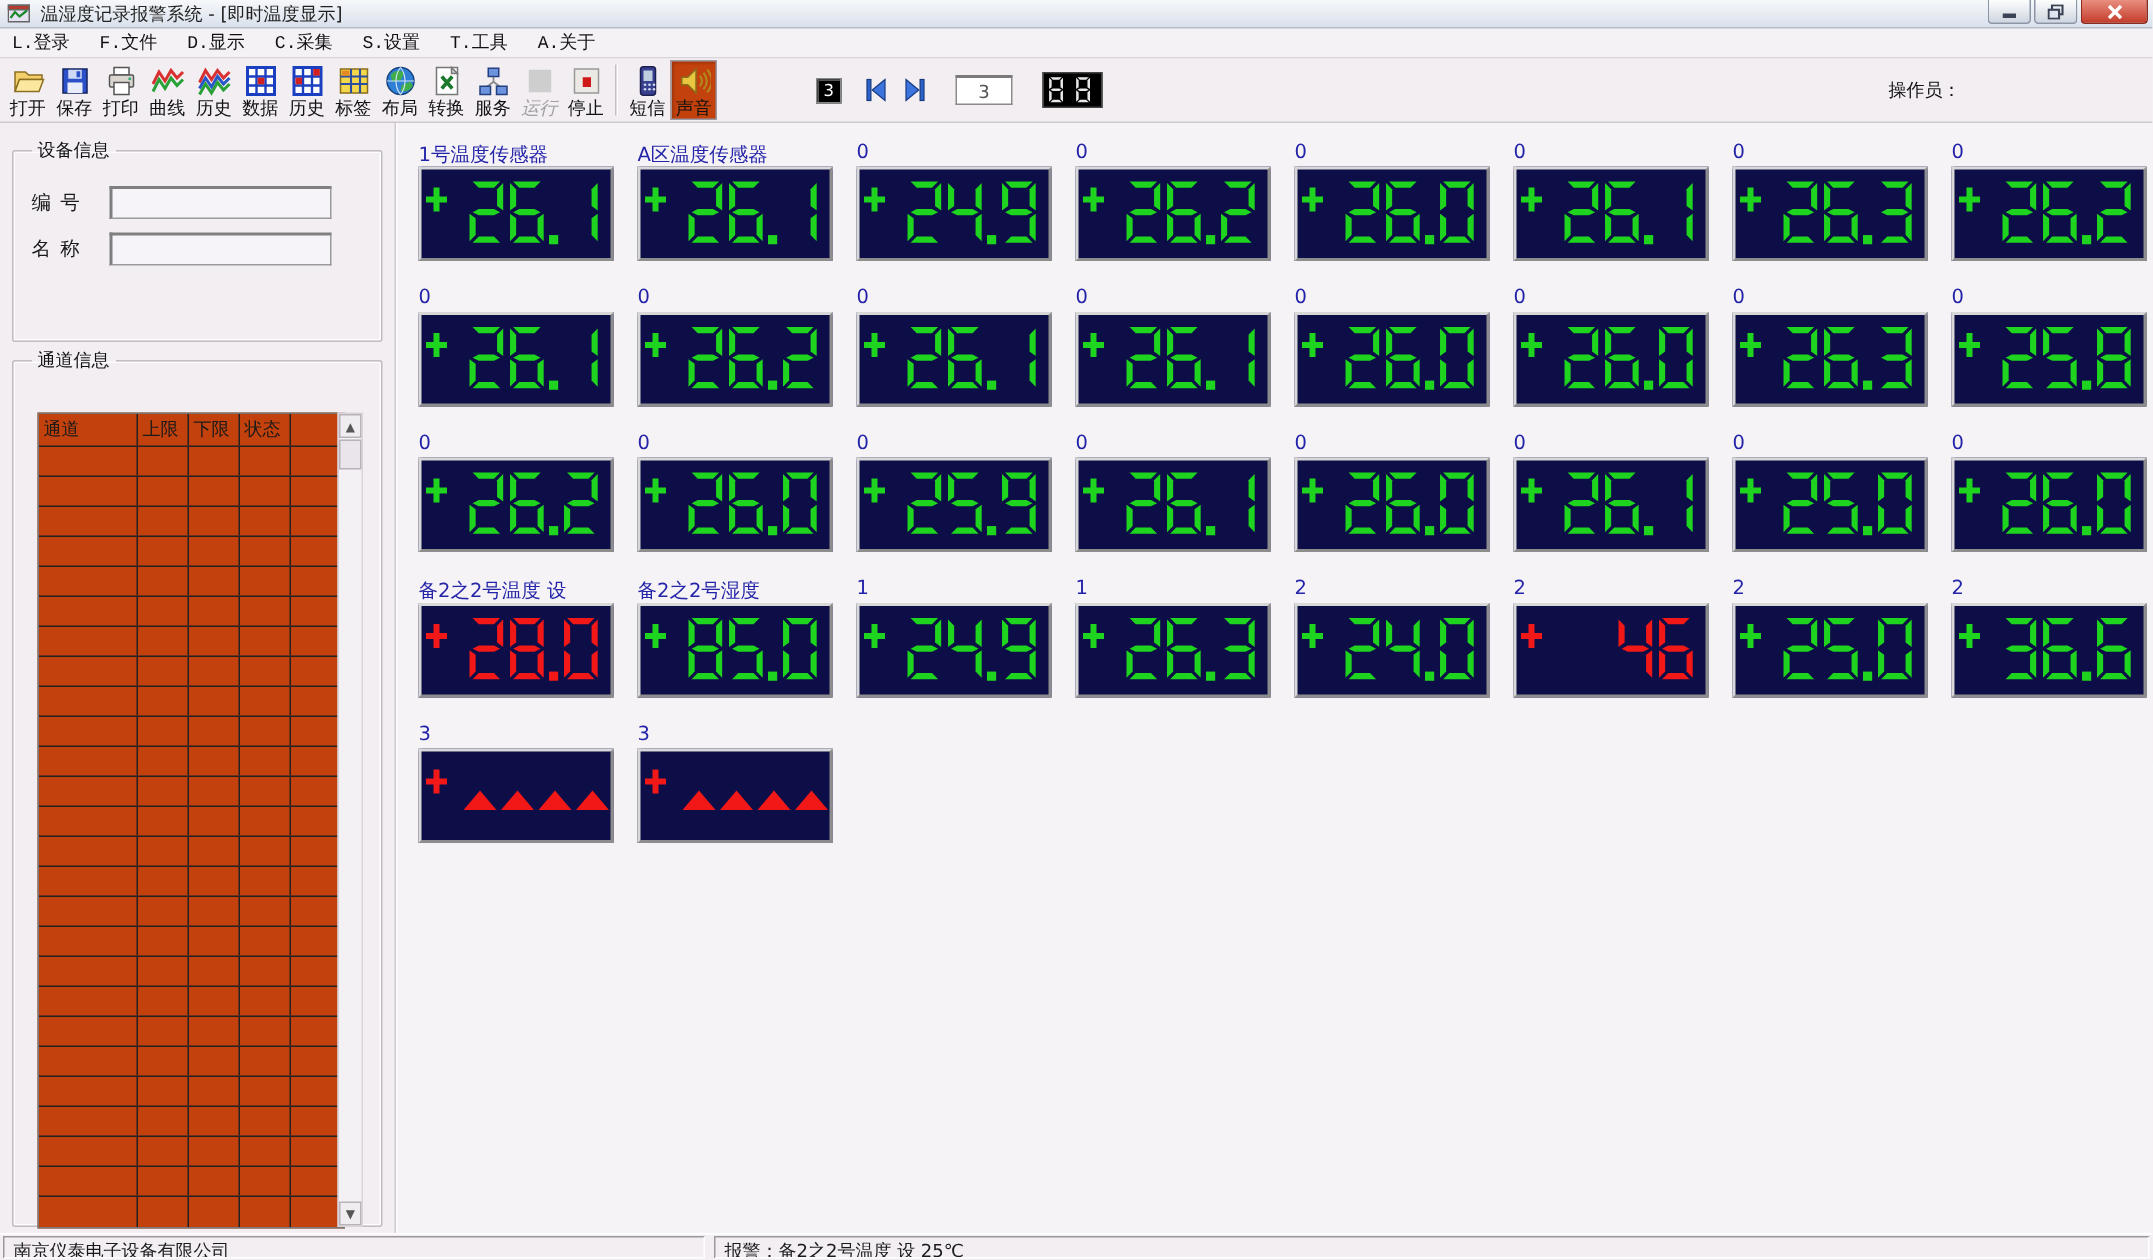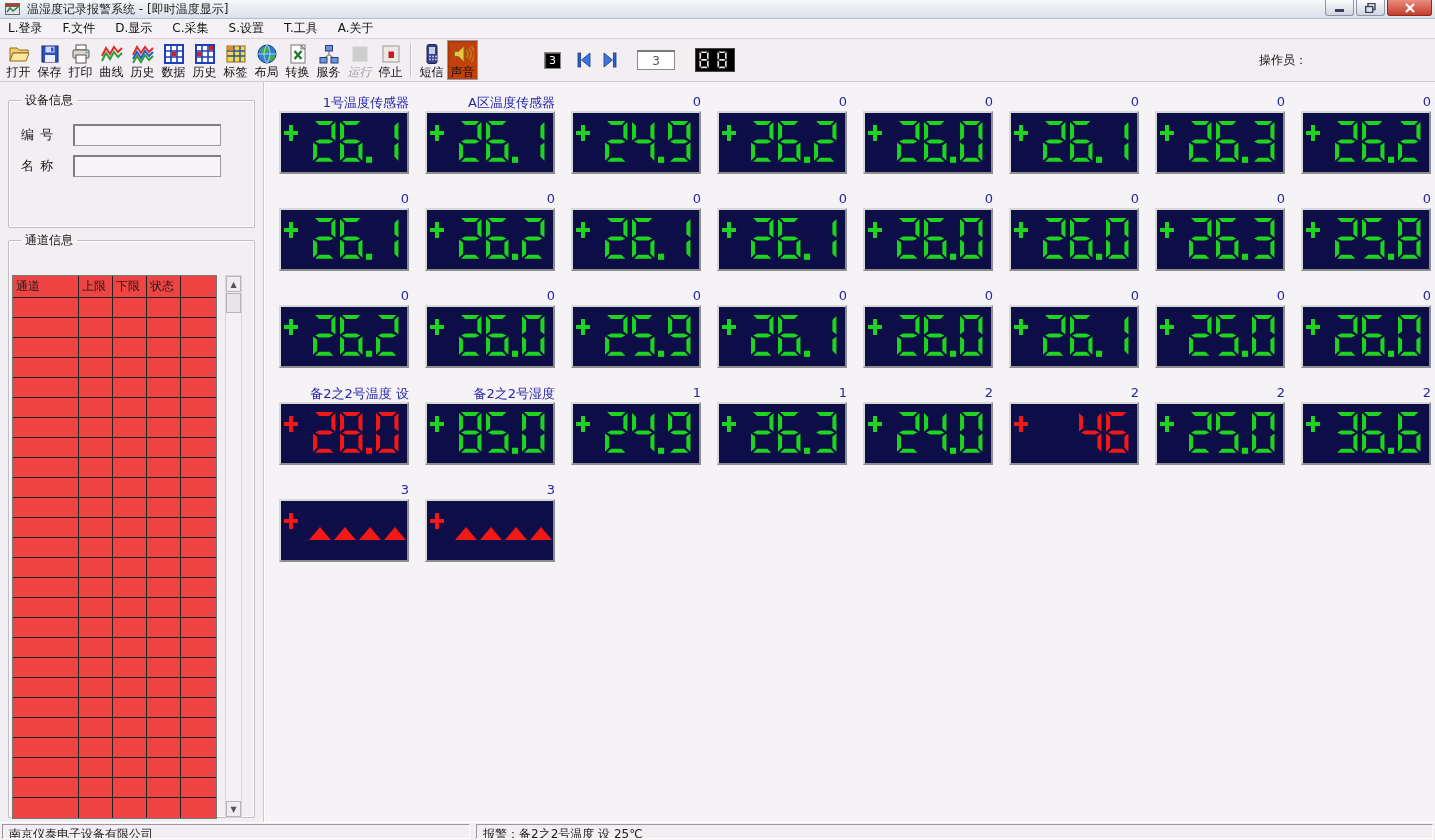--- a/index.html
+++ b/index.html
@@ -15,21 +15,21 @@
   .title-text { font-size:12px; color:#222; }
   .win-buttons { position:absolute; right:3px; top:0; display:flex; }
   .winbtn { height:16px; border:1px solid #8b95a5; border-top:none; border-radius:0 0 3px 3px;
             background:linear-gradient(#fdfdfd,#cfd6e0); display:flex; align-items:center; justify-content:center;
             margin-left:2px; cursor:default; }
   .winbtn.small { width:29px; }
   .winbtn.wide { width:45px; }
   .winbtn.close { background:linear-gradient(#e98e7f,#c43d2c); border-color:#8d2a1d; }
 
   
-  .menubar { height:20px; background:#f5f2f6; border-bottom:1px solid #d8d4da; display:flex; align-items:center; padding-left:8px; }
+  .menubar { height:20px; background:#f5f2f6; border-bottom:1px solid #d8d4da; display:flex; align-items:center; padding-left:8px;font-family:Liberation Mono, monospace; }
   .menu-item { padding:2px 10px 2px 0; margin-right:10px; font-size:12px; color:#111; cursor:default; }
 
   
   .toolbar { height:43px; background:#f2eef2; border-bottom:1px solid #cfc9cf; display:flex; align-items:stretch; padding:1px 0 1px 3px; }
   .tb-btn { width:31px; display:flex; flex-direction:column; align-items:center; justify-content:flex-start;
             padding-top:2px; border:1px solid transparent; background:transparent; font-size:12px; color:#111; cursor:default; }
   .tb-btn .tb-icon { width:22px; height:22px; display:block; }
   .tb-btn .tb-label { font-size:12px; line-height:14px; white-space:nowrap; }
   .tb-btn.disabled .tb-label { color:#a0a0a0;font-style:italic; }
   .tb-btn.pressed { border:1px solid #9a9aa5; background:#c2410c; box-shadow:inset 1px 1px 2px rgba(0,0,0,.2); }
@@ -54,37 +54,37 @@
   .main-area { flex:1; background:#f6f3f7; padding:12px 0 0 14px; overflow:hidden; }
 
   fieldset { border:1px solid #c2bcc2; border-radius:2px; box-shadow:inset 0 0 0 1px #fdfdfd; padding:6px 8px; }
   legend { font-size:12px; padding:0 4px; margin-left:4px; color:#111; }
   .fs-device { height:136px; margin-bottom:4px; }
   .device-row { display:flex; align-items:center; margin:9px 0 0 4px; }
   .device-label { width:52px; font-size:13px; letter-spacing:1px; }
   .device-input { width:148px; height:22px; border:1px solid #9a9a9a; border-top:2px solid #7f7f7f; border-left:2px solid #7f7f7f;
                   background:#f6f4f8; font-family:inherit; font-size:12px; padding:0 4px; }
   .fs-channel { height:586px; position:relative; }
-  .channel-table { position:absolute; left:3px; top:26px; width:205px; background:#ef4444; border:1px solid #777; }
+  .channel-table { position:absolute; left:16px; top:26px; width:205px; background:#c2410c; border:1px solid #777; }
   .ct-row { display:flex; height:20px; border-bottom:1px solid #222; }
   .ct-row.header { height:22px; }
   .ct-row:last-child { border-bottom:none; }
   .ct-cell { border-right:1px solid #222; padding:2px 3px; font-size:12px; overflow:hidden; white-space:nowrap; }
   .ct-c0 { width:66px; } .ct-c1 { width:34px; } .ct-c2 { width:34px; } .ct-c3 { width:34px; }
   .ct-filler { flex:1; border-right:none; }
   .scrollbar { position:absolute; right:12px; top:26px; width:17px; height:543px; background:#f3f1f4; border:1px solid #d8d4da; }
   .sb-btn { width:15px; height:16px; background:#f0edf1; border:1px solid #b9b3b9; display:flex; align-items:center;
             justify-content:center; font-size:8px; color:#555; }
   .sb-thumb { width:15px; height:20px; background:#e9e5ea; border:1px solid #b9b3b9; margin-top:1px; }
   .sb-down { position:absolute; bottom:0; }
 
   
   .led-grid-row { display:flex; margin-bottom:17px; }
   .led-cell { width:130px; margin-right:16px; }
-  .led-label { height:17px; text-align:right; font-size:13px; color:#2424a8; white-space:nowrap; overflow:hidden; }
+  .led-label { height:17px; text-align:left; font-size:13px; color:#2424a8; white-space:nowrap; overflow:hidden; }
   .led-panel { width:130px; height:63px; background:#0d0d47;
                border:2px solid; border-color:#d8d8d8 #8d8d8d #8d8d8d #d8d8d8; }
 
   
   .statusbar { height:18px; background:#f2eef2; display:flex; padding:1px 2px; border-top:1px solid #fff; }
   .status-cell { border:1px solid; border-color:#9d979d #ffffff #ffffff #9d979d; background:#f2eef2;
                  font-size:12px; padding:0 6px; line-height:18px; overflow:hidden; white-space:nowrap; }
   .status-left { width:468px; }
   .status-right { flex:1; margin-left:6px; }
 </style>

